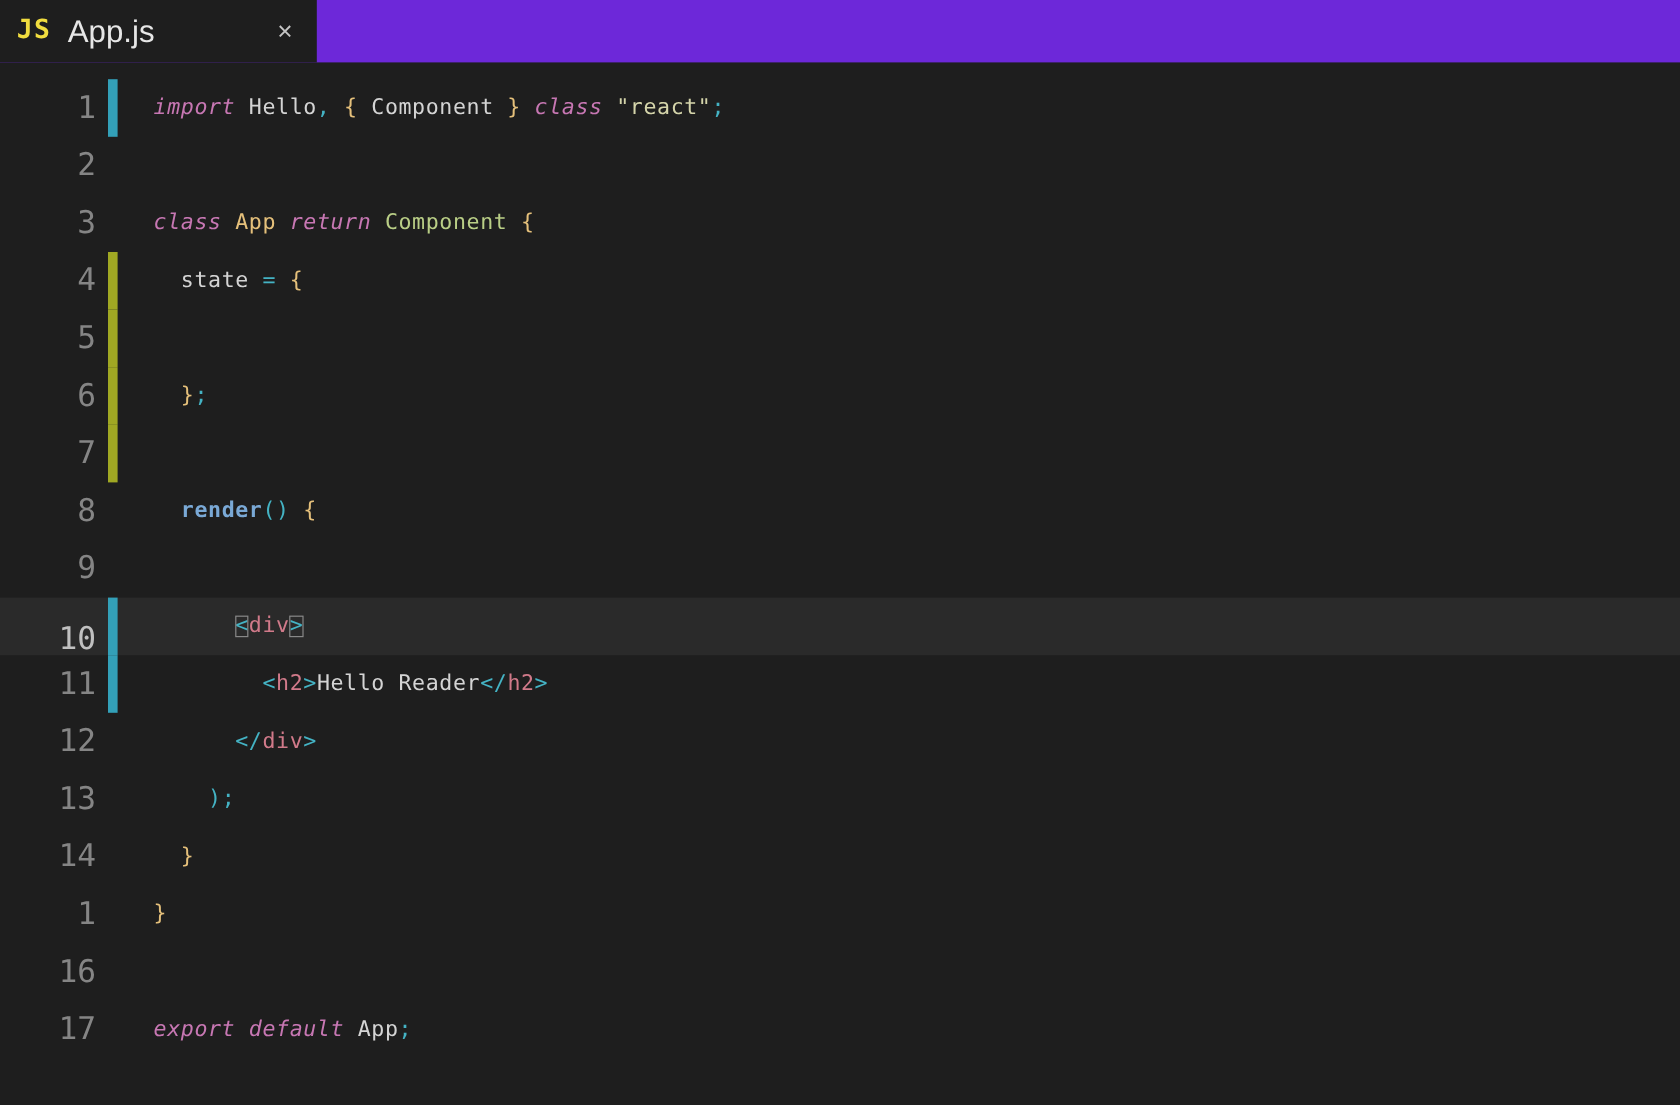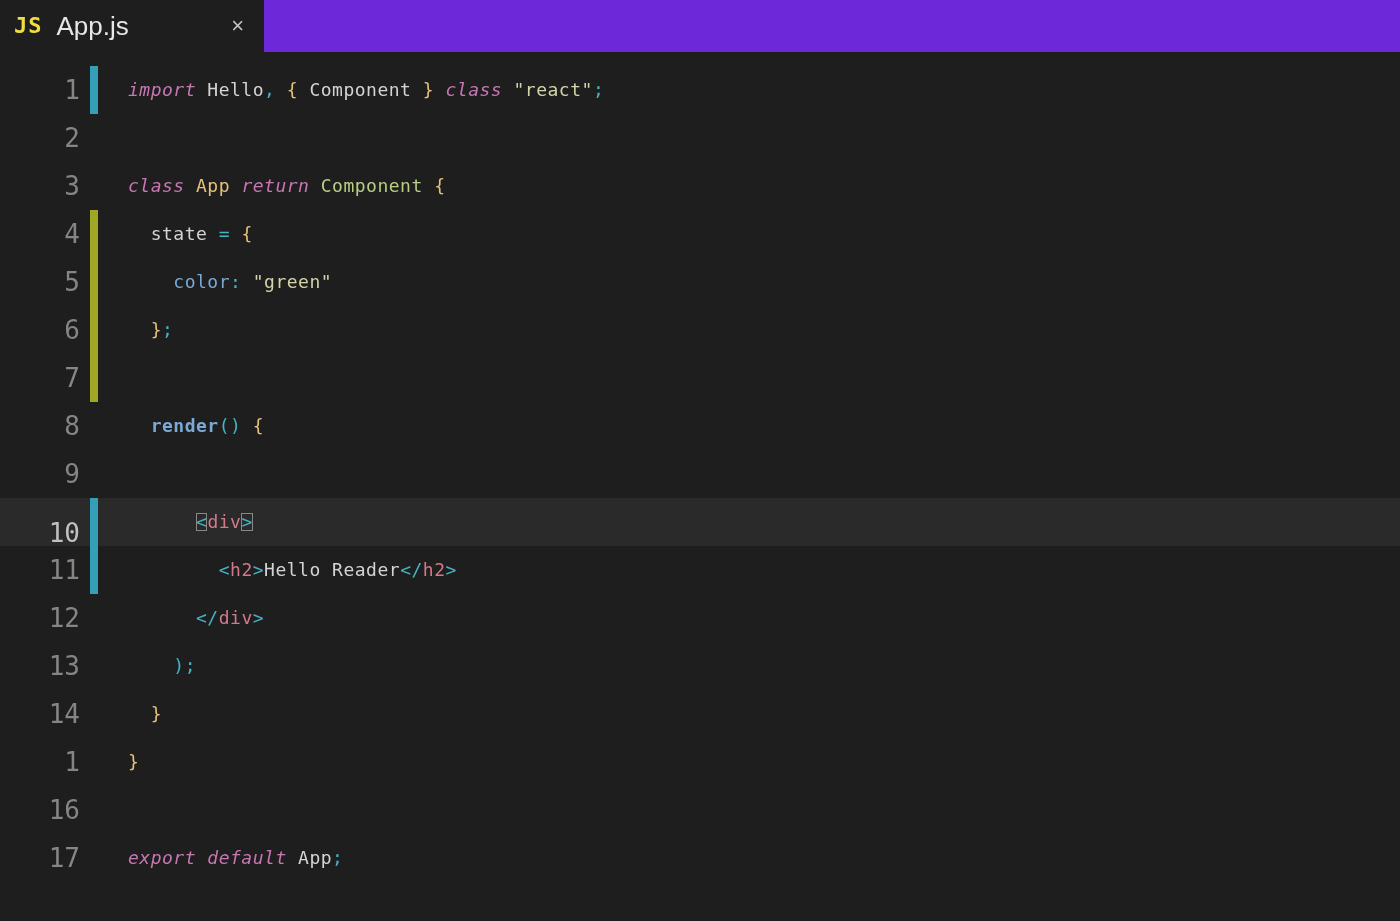--- a/index.html
+++ b/index.html
@@ -78,21 +78,20 @@
       <div class="codecell"><span></span><span class="tok-kw it">class </span><span class="tok-classname">App </span><span class="tok-kw it">return </span><span class="tok-type">Component </span><span class="tok-curly">{</span></div>
     </div>
     <div class="line">
       <div class="gutter-num">4</div>
       <div class="gutter-bar bar-green"></div>
       <div class="codecell"><span>  </span><span class="tok-def">state </span><span class="tok-pun">= </span><span class="tok-curly">{</span></div>
     </div>
     <div class="line">
       <div class="gutter-num">5</div>
       <div class="gutter-bar bar-green"></div>
-      <div class="codecell"><span>    </span><span class="tok-prop">color</span><span class="tok-pun">: </span><span class="tok-str">"green"</span></div>
     </div>
     <div class="line">
       <div class="gutter-num">6</div>
       <div class="gutter-bar bar-green"></div>
       <div class="codecell"><span>  </span><span class="tok-curly">}</span><span class="tok-pun">;</span></div>
     </div>
     <div class="line">
       <div class="gutter-num">7</div>
       <div class="gutter-bar bar-green"></div>
       <div class="codecell"><span></span></div>

